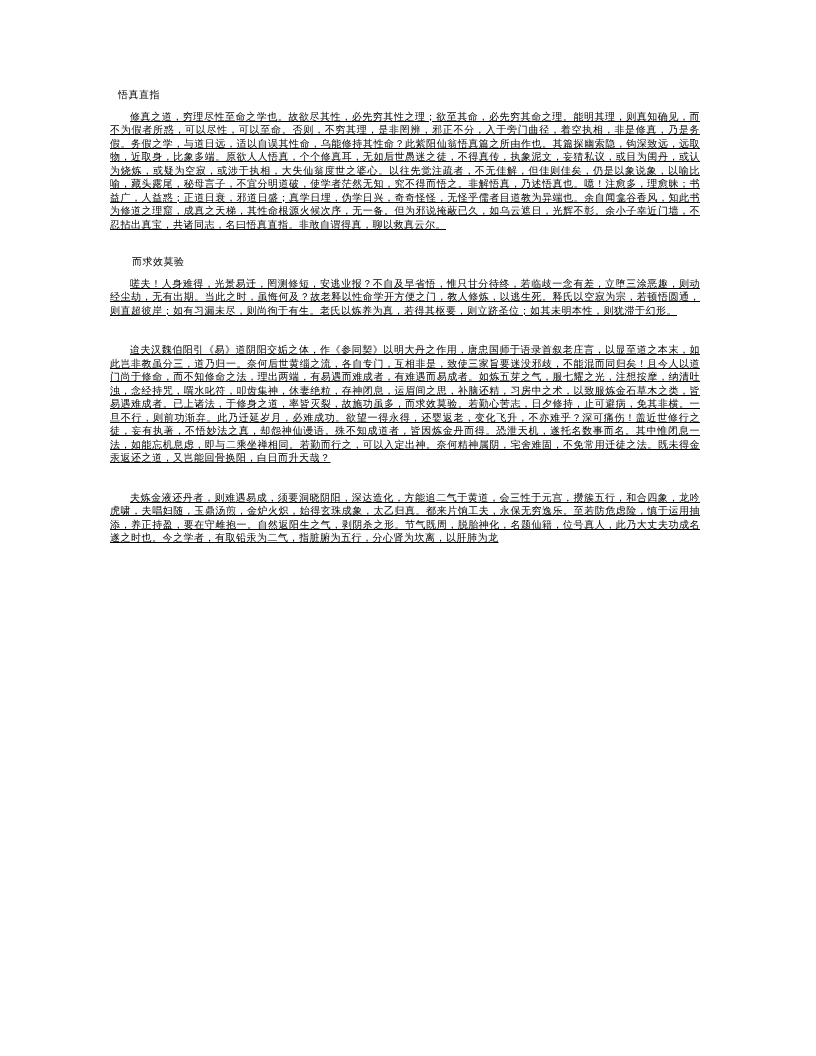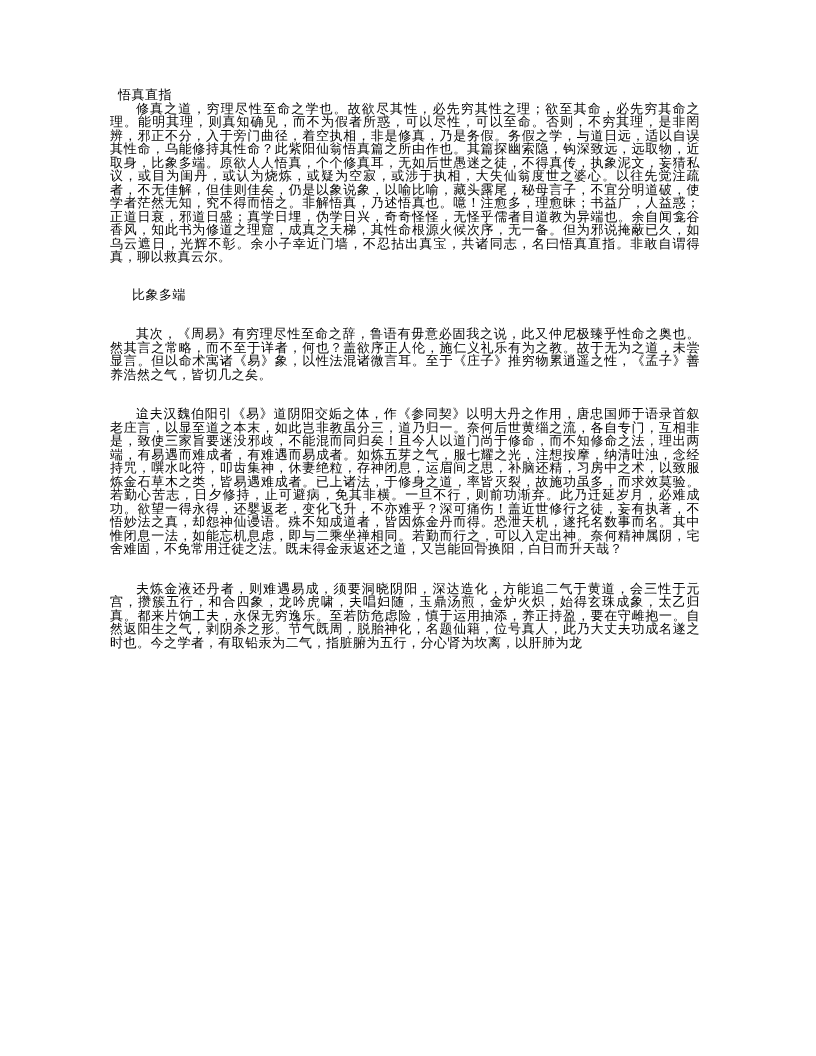--- a/index.html
+++ b/index.html
@@ -9,57 +9,58 @@
   }
   .page {
     position: relative;
     width: 816px;
     height: 1056px;
     box-sizing: border-box;
     background: #ffffff;
     padding: 88px 116px 0 110px;
     overflow: hidden;
     font-family: "Liberation Serif", "DejaVu Serif", serif;
-    font-size: 13px;
+    font-size: 10px;
     line-height: 13.5px;
     letter-spacing: 0.5px;
     color: #000000;
   }
   .doc-title {
     margin: 0 0 0 8px;
   }
   .sec-heading {
     margin: 24px 0 0 22px;
   }
   .para {
-    margin: 0 0 0 0;
+    margin: 8px 0 0 0;
     text-align: justify;
     text-indent: 2em;
+    text-decoration: underline;
   }
   .para.gap {
     margin-top: 26px;
   }
   .para.dateline {
     margin-top: 0;
     text-align: left;
   }
 </style>
 </head>
 <body>
 
 <div class="page">
 
   <div class="doc-title">悟真直指</div>
 
 
   <p class="para">修真之道，穷理尽性至命之学也。故欲尽其性，必先穷其性之理；欲至其命，必先穷其命之理。能明其理，则真知确见，而不为假者所惑，可以尽性，可以至命。否则，不穷其理，是非罔辨，邪正不分，入于旁门曲径，着空执相，非是修真，乃是务假。务假之学，与道日远，适以自误其性命，乌能修持其性命？此紫阳仙翁悟真篇之所由作也。其篇探幽索隐，钩深致远，远取物，近取身，比象多端。原欲人人悟真，个个修真耳，无如后世愚迷之徒，不得真传，执象泥文，妄猜私议，或目为闺丹，或认为烧炼，或疑为空寂，或涉于执相，大失仙翁度世之婆心。以往先觉注疏者，不无佳解，但佳则佳矣，仍是以象说象，以喻比喻，藏头露尾，秘母言子，不宜分明道破，使学者茫然无知，究不得而悟之。非解悟真，乃述悟真也。噫！注愈多，理愈昧；书益广，人益惑；正道日衰，邪道日盛；真学日埋，伪学日兴，奇奇怪怪，无怪乎儒者目道教为异端也。余自闻龛谷香风，知此书为修道之理窟，成真之天梯，其性命根源火候次序，无一备。但为邪说掩蔽已久，如乌云遮日，光辉不彰。余小子幸近门墙，不忍拈出真宝，共诸同志，名曰悟真直指。非敢自谓得真，聊以救真云尔。</p>
 
 
-  <div class="sec-heading">比象多端</div>
+  <div class="sec-heading">而求效莫验</div>
 
+  <p class="para">嗟夫！人身难得，光景易迁，罔测修短，安逃业报？不自及早省悟，惟只甘分待终，若临歧一念有差，立堕三涂恶趣，则动经尘劫，无有出期。当此之时，虽悔何及？故老释以性命学开方便之门，教人修炼，以逃生死。释氏以空寂为宗，若顿悟圆通，则直超彼岸；如有习漏未尽，则尚徇于有生。老氏以炼养为真，若得其枢要，则立跻圣位；如其未明本性，则犹滞于幻形。</p>
 
-  <p class="para gap">其次，《周易》有穷理尽性至命之辞，鲁语有毋意必固我之说，此又仲尼极臻乎性命之奥也。然其言之常略，而不至于详者，何也？盖欲序正人伦，施仁义礼乐有为之教。故于无为之道，未尝显言。但以命术寓诸《易》象，以性法混诸微言耳。至于《庄子》推穷物累逍遥之性，《孟子》善养浩然之气，皆切几之矣。</p>
 
   <p class="para gap">迨夫汉魏伯阳引《易》道阴阳交姤之体，作《参同契》以明大丹之作用，唐忠国师于语录首叙老庄言，以显至道之本末，如此岂非教虽分三，道乃归一。奈何后世黄缁之流，各自专门，互相非是，致使三家旨要迷没邪歧，不能混而同归矣！且今人以道门尚于修命，而不知修命之法，理出两端，有易遇而难成者，有难遇而易成者。如炼五芽之气，服七耀之光，注想按摩，纳清吐浊，念经持咒，噀水叱符，叩齿集神，休妻绝粒，存神闭息，运眉间之思，补脑还精，习房中之术，以致服炼金石草木之类，皆易遇难成者。已上诸法，于修身之道，率皆灭裂，故施功虽多，而求效莫验。若勤心苦志，日夕修持，止可避病，免其非横。一旦不行，则前功渐弃。此乃迁延岁月，必难成功。欲望一得永得，还婴返老，变化飞升，不亦难乎？深可痛伤！盖近世修行之徒，妄有执著，不悟妙法之真，却怨神仙谩语。殊不知成道者，皆因炼金丹而得。恐泄天机，遂托名数事而名。其中惟闭息一法，如能忘机息虑，即与二乘坐禅相同。若勤而行之，可以入定出神。奈何精神属阴，宅舍难固，不免常用迁徒之法。既未得金汞返还之道，又岂能回骨换阳，白日而升天哉？</p>
 
   <p class="para gap">夫炼金液还丹者，则难遇易成，须要洞晓阴阳，深达造化，方能追二气于黄道，会三性于元宫，攒簇五行，和合四象，龙吟虎啸，夫唱妇随，玉鼎汤煎，金炉火炽，始得玄珠成象，太乙归真。都来片饷工夫，永保无穷逸乐。至若防危虑险，慎于运用抽添，养正持盈，要在守雌抱一。自然返阳生之气，剥阴杀之形。节气既周，脱胎神化，名题仙籍，位号真人，此乃大丈夫功成名遂之时也。今之学者，有取铅汞为二气，指脏腑为五行，分心肾为坎离，以肝肺为龙</p>
 
 </div>
 
 </body></html>

